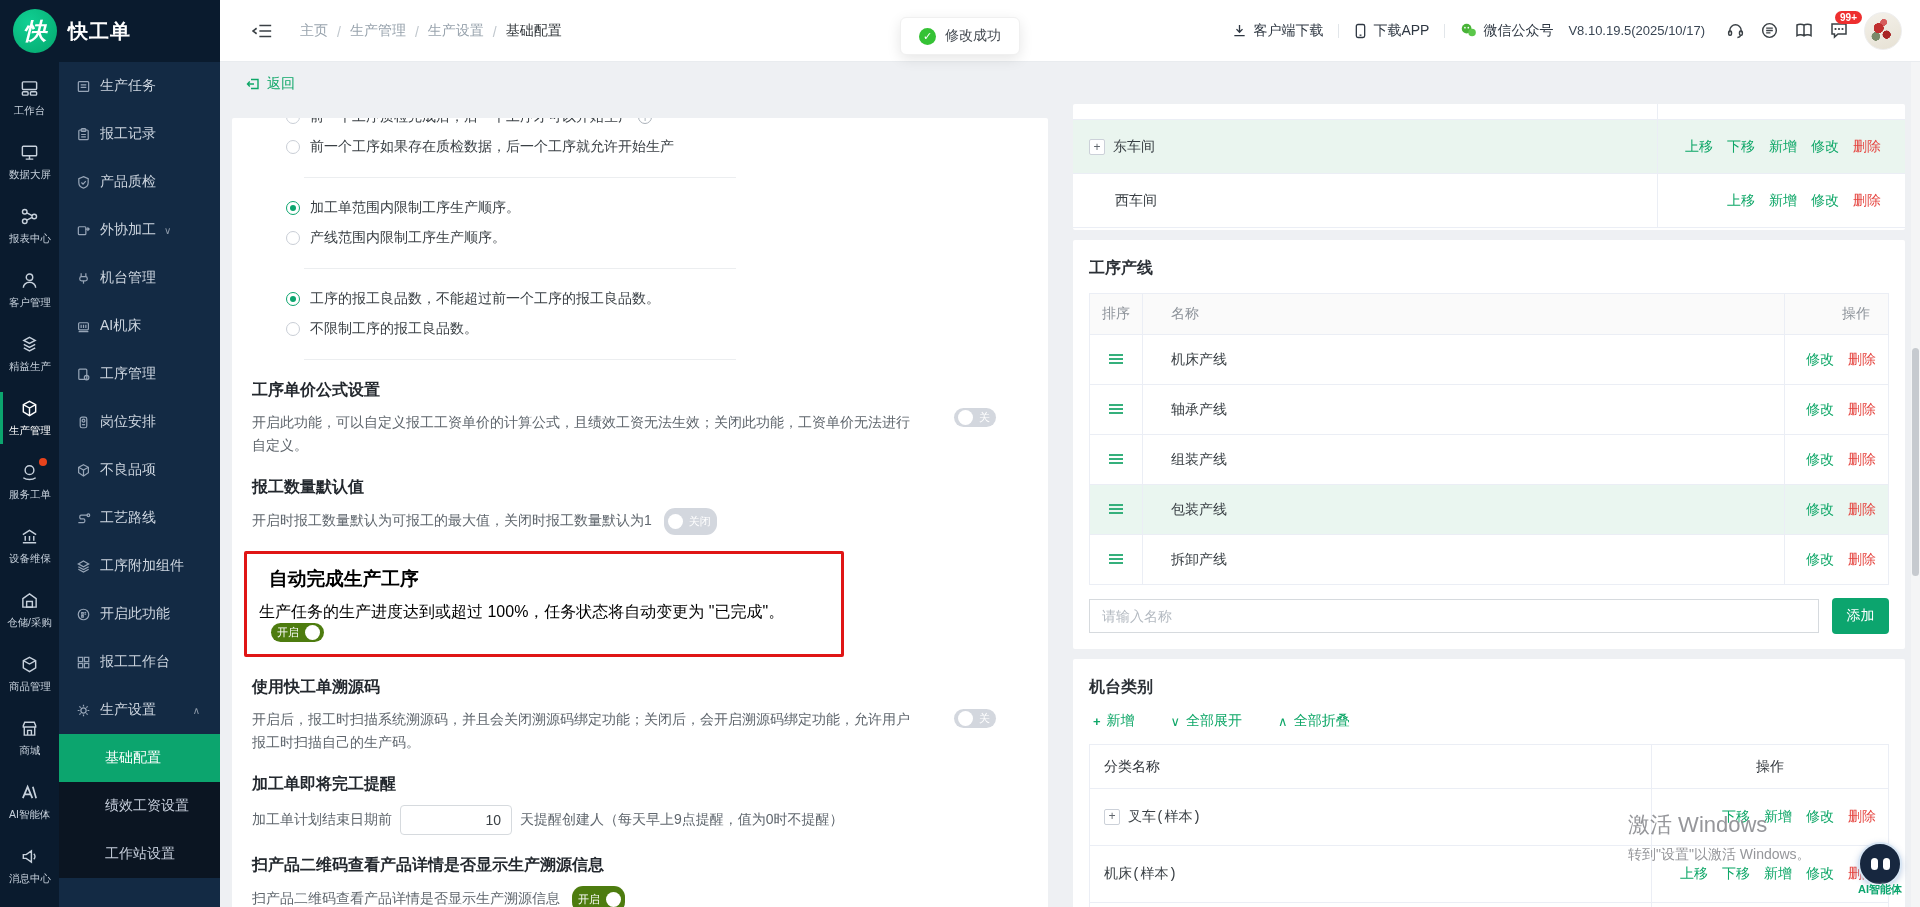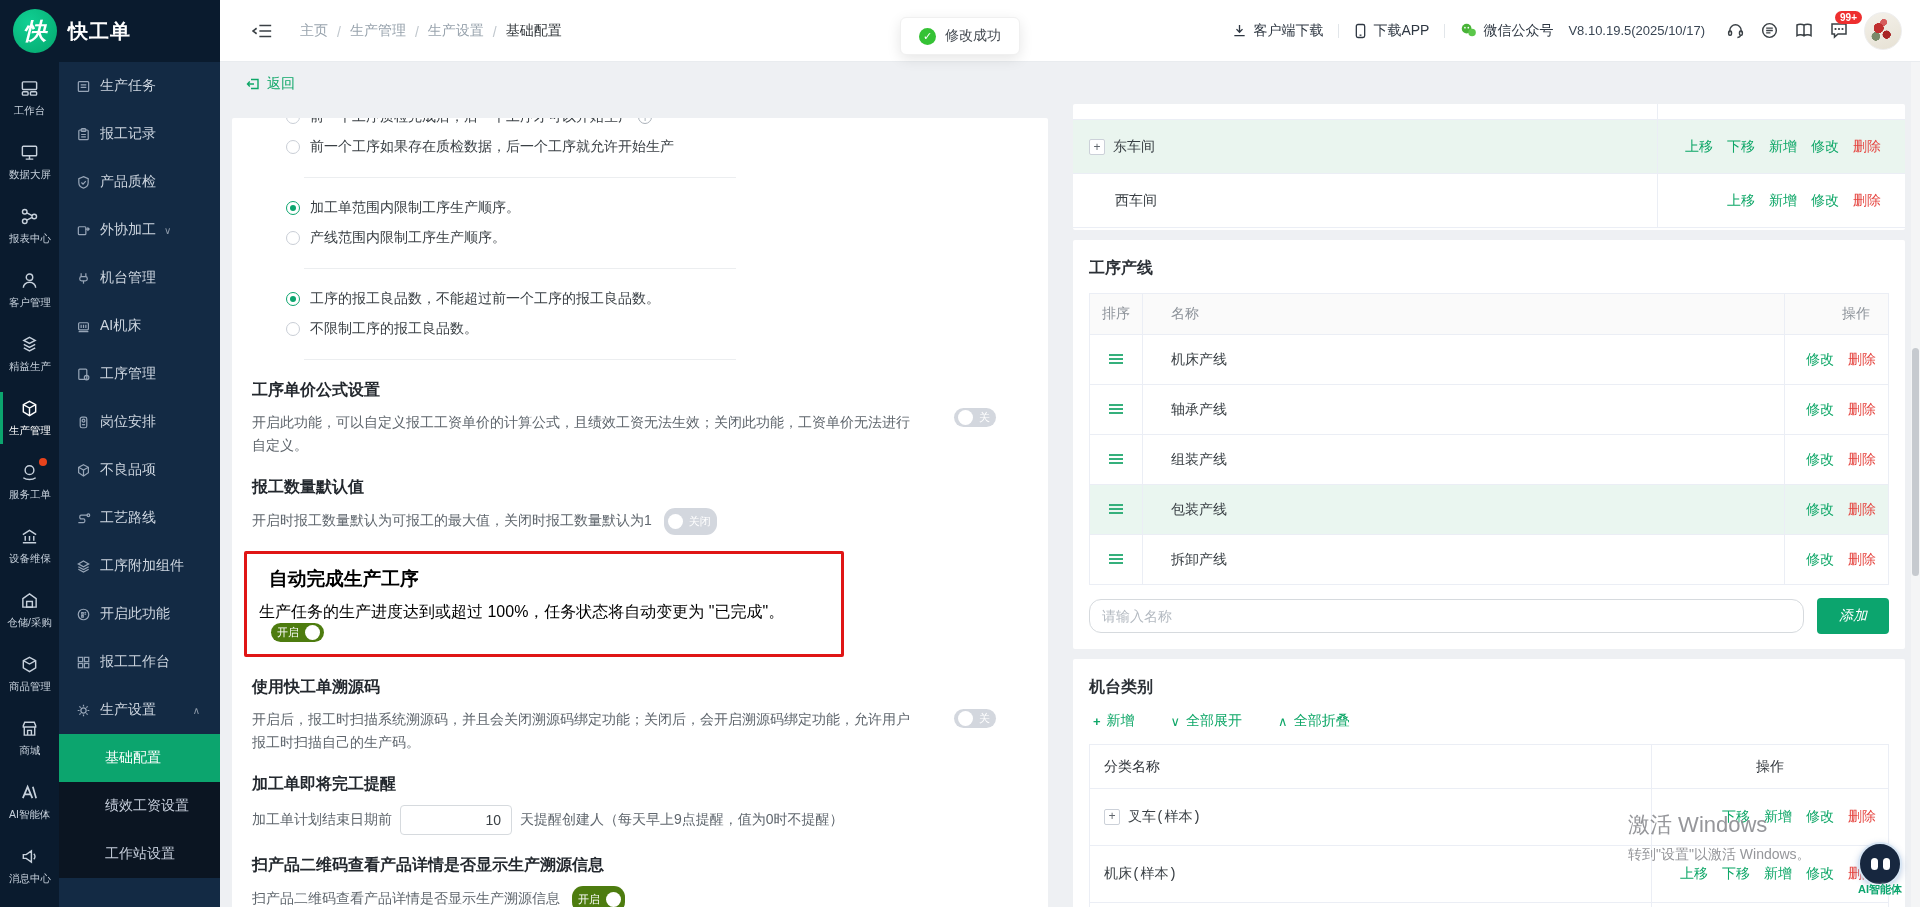--- a/index.html
+++ b/index.html
@@ -103,23 +103,23 @@
   .gtab td { border:1px solid #ebeef5; font-size:14px; color:#3a4045;font-family:Liberation Mono, monospace; }
   .gtab tr.hl td { background:#eaf6f0; }
   .lines .gtab td { height:50px; }
   .col-sort { width:53px; text-align:center; }
   .col-name { text-align:left; padding-left:28px;margin-left:40px; }
   .col-ops { width:104px; }
   .gtab td.col-ops { padding-right:12px; }
   .gtab .acts { justify-content:flex-end; }
   .drag-handle { display:inline-block; width:14px; height:10px; background:repeating-linear-gradient(to bottom,#35b07c 0 2px,rgba(0,0,0,0) 2px 4px); cursor:grab; }
   .add-row { display:flex; align-items:center; gap:13px; margin-top:13px; }
-  .name-input { flex:1; height:34px; border:1px solid #d6dade; border-radius:12px; padding:0 12px; font-size:14px; color:#3a4045; }
+  .name-input { flex:1; height:34px; border:1px solid #d6dade; border-radius:0; padding:0 12px; font-size:14px; color:#3a4045; }
   .name-input::placeholder { color:#b4bac1; }
-  .add-btn { width:72px; height:36px; background:#0ca56e; color:#fff; border:none; border-radius:4px; font-size:14px; cursor:pointer;font-style:italic; }
+  .add-btn { width:57px; height:36px; background:#0ca56e; color:#fff; border:none; border-radius:4px; font-size:14px; cursor:pointer; }
 
   .cat-toolbar { display:flex; align-items:center; gap:36px; margin:2px 0 14px 4px; }
   .tool-btn { color:#0fa768; font-size:14px; display:flex; align-items:center; gap:6px; cursor:pointer; }
   .tool-btn .sym { font-size:13px; }
   .cats .gtab th { background:#fff; color:#2f343a; height:44px; }
   .cats .col-name2 { text-align:left; padding-left:14px; }
   .cats .col-ops2 { width:237px; }
   .cats .gtab td { height:57px; }
   .cats .gtab td .cellflex { display:flex; align-items:center; padding-right:12px; }
   .child-indent { padding-left:26px; }

